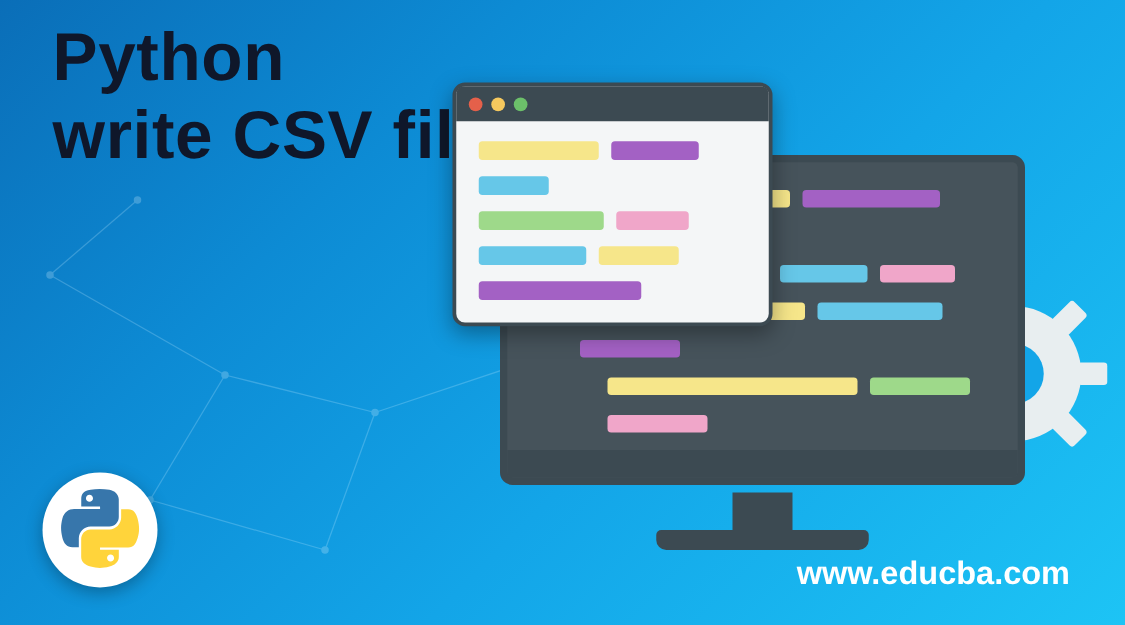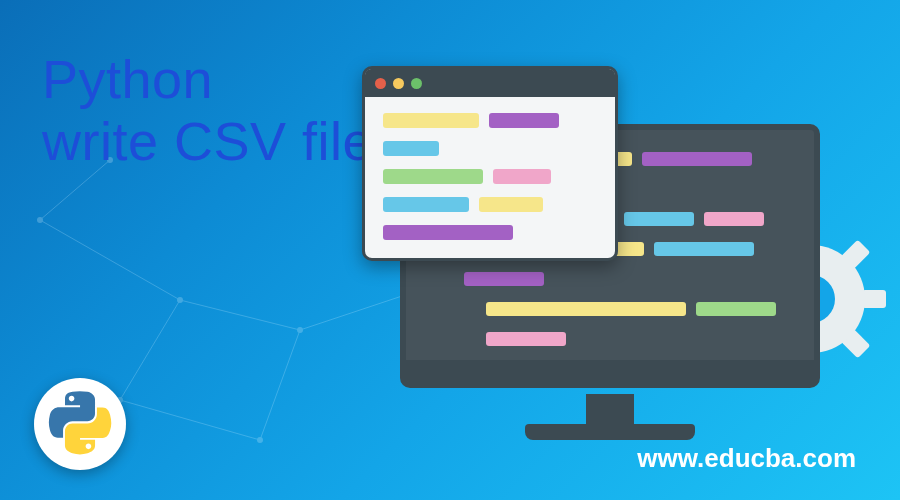--- a/index.html
+++ b/index.html
@@ -11,25 +11,25 @@
       position: relative;
       overflow: hidden;
     }
     .network-bg {
       position: absolute;
       inset: 0;
       opacity: 0.25;
     }
     .title {
       position: absolute;
-      top: 48px;
+      top: 15px;
       left: 42px;
-      color: #1d4ed8;
+      color: #0f172a;
       font-size: 54px;
-      font-weight: 400;
+      font-weight: 700;
       line-height: 1.15;
       letter-spacing: 0.5px;
     }
     .logo-badge {
       position: absolute;
       left: 34px;
       bottom: 30px;
       width: 92px;
       height: 92px;
       border-radius: 50%;

